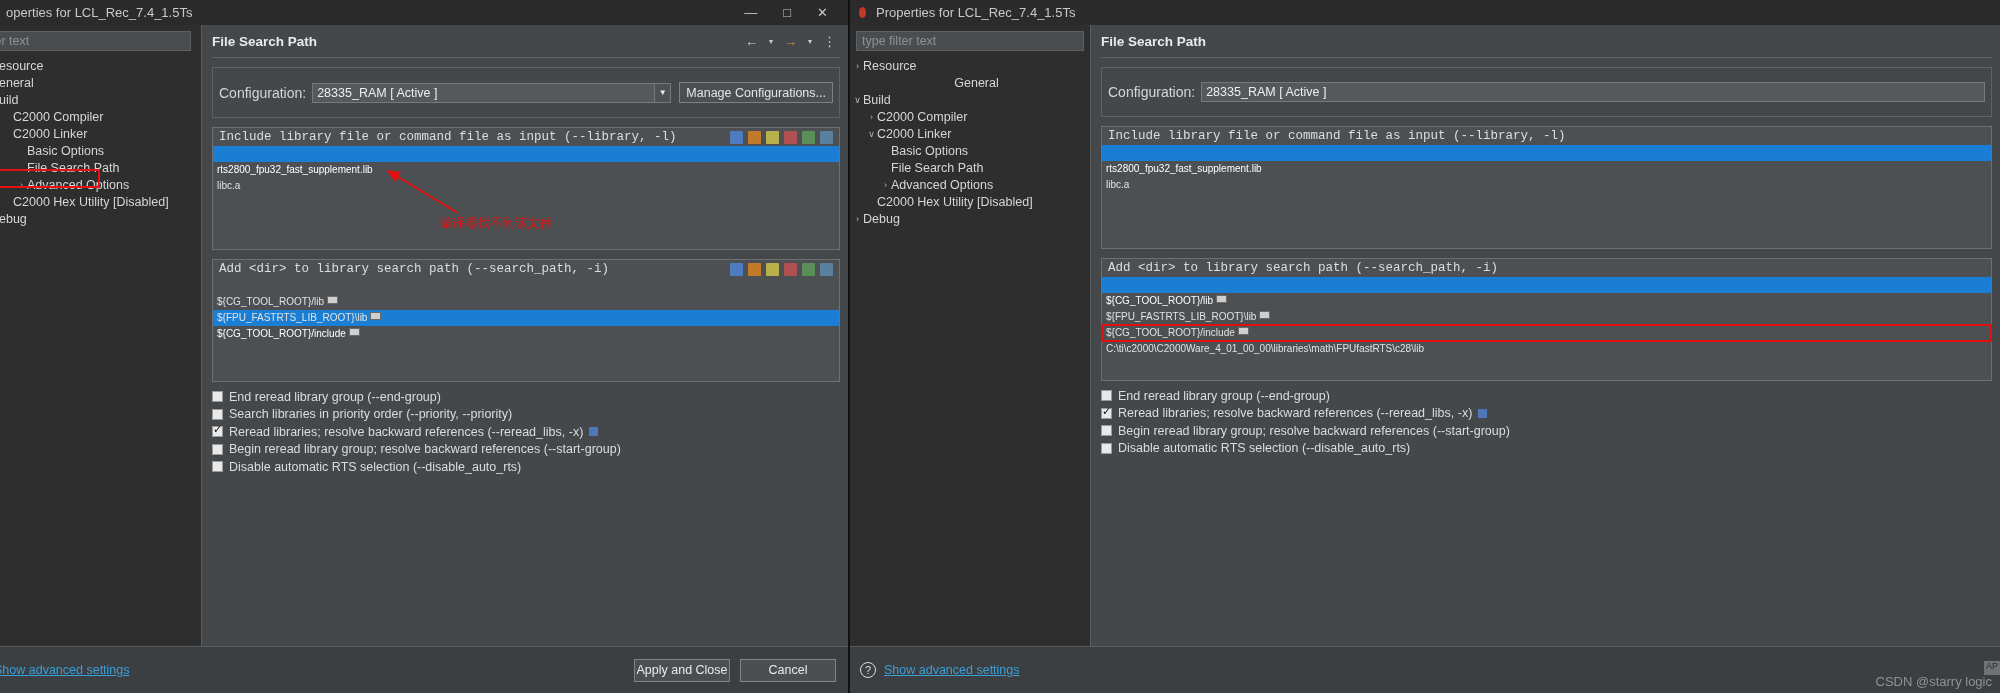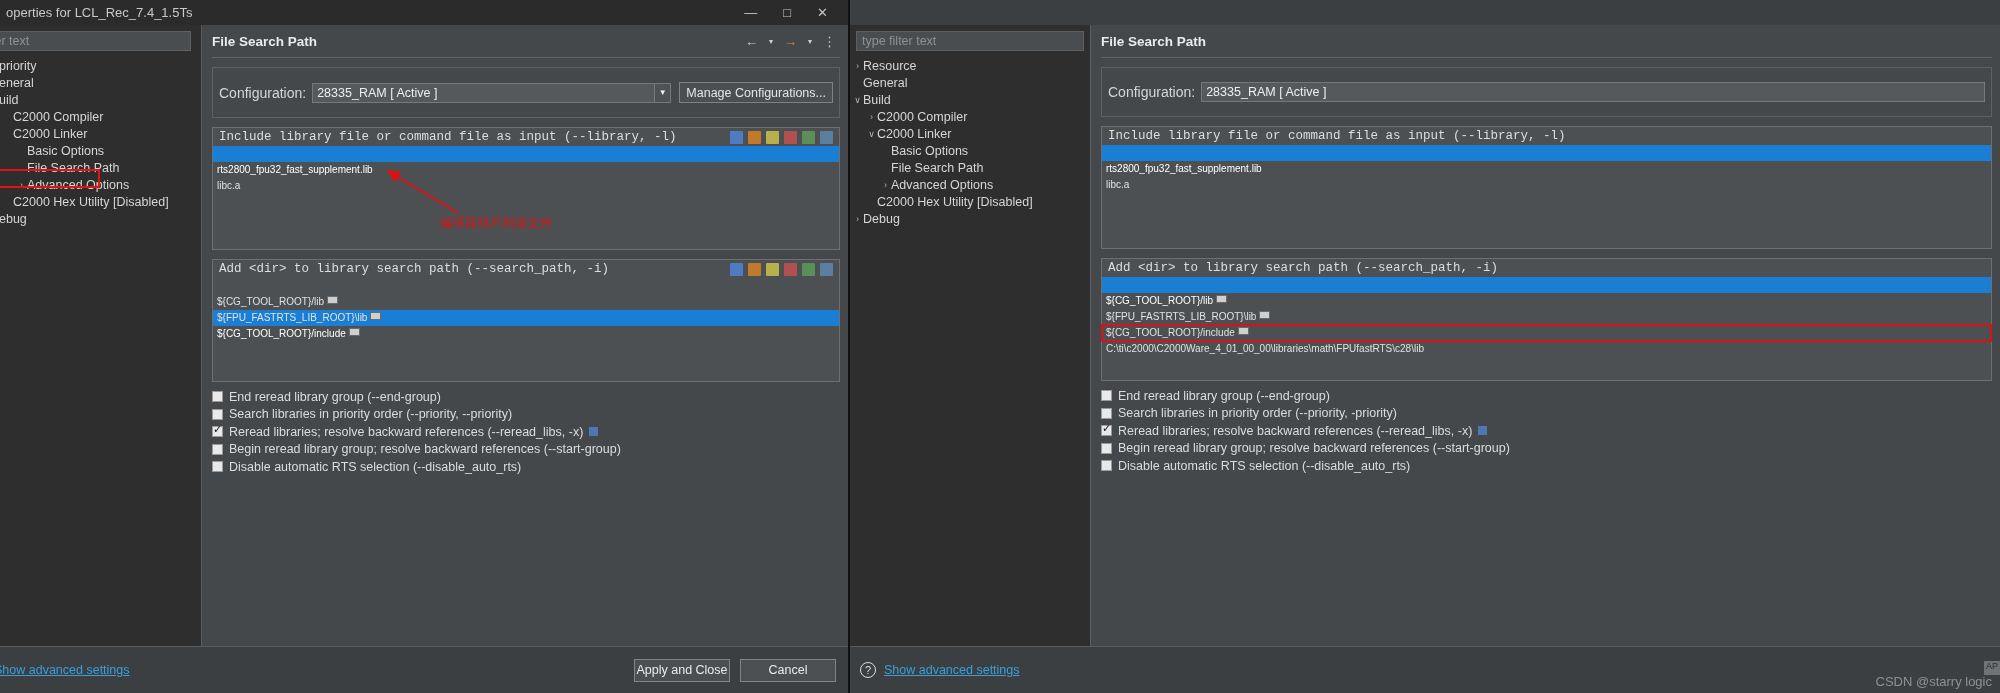--- a/index.html
+++ b/index.html
@@ -107,21 +107,21 @@
       </div>
     </div>
 
     <div class="body">
 
       <div class="leftpane" style="width:215px;">
         <div class="filterbox" style="margin-left:-10px; width:215px;">filter text</div>
         <div class="tree" id="ltree">
             <div class="tnode" style="padding-left: 2px;">
               <span class="arrow"></span>
-              <span>priority</span>
+              <span>esource</span>
             </div>
             <div class="tnode" style="padding-left: 2px;">
               <span class="arrow"></span>
               <span>eneral</span>
             </div>
             <div class="tnode" style="padding-left: 2px;">
               <span class="arrow"></span>
               <span>uild</span>
             </div>
             <div class="tnode" style="padding-left: 16px;">
@@ -257,30 +257,34 @@
       <span class="adv">Show advanced settings</span>
       <div class="fbtns">
         <div class="fbtn">Apply and Close</div>
         <div class="fbtn">Cancel</div>
       </div>
     </div>
   </div>
 
   <div class="win" style="left:848px; top:0; width:1152px; height:693px; border-left:2px solid #111;">
 
+    <div class="titlebar">
+      <span class="bugicon"></span>
+      <div class="ttl">Properties for LCL_Rec_7.4_1.5Ts</div>
+    </div>
 
     <div class="body">
       <div class="leftpane" style="width:240px;">
         <div class="filterbox">type filter text</div>
         <div class="tree" id="rtree">
             <div class="tnode" style="padding-left: 2px;">
               <span class="arrow">›</span>
               <span>Resource</span>
             </div>
-            <div class="tnode" style="padding-left: 2px;">
+            <div class="tnode" style="padding-left: 2px; justify-content: center;">
               <span class="arrow"></span>
               <span>General</span>
             </div>
             <div class="tnode" style="padding-left: 2px;">
               <span class="arrow">∨</span>
               <span>Build</span>
             </div>
             <div class="tnode" style="padding-left: 16px;">
               <span class="arrow">›</span>
               <span>C2000 Compiler</span>
@@ -346,24 +350,20 @@
               <div class="lrow" style="outline: rgb(224, 16, 16) solid 2px; outline-offset: -1px;"><span>C:\ti\c2000\C2000Ware_4_01_00_00\libraries\math\FPUfastRTS\c28\lib</span></div>
             </div>
         </div>
 
         <div class="checks" id="rchecks">
             <div class="ck">
               <span class="box"></span>
               <span>End reread library group (--end-group)</span>
             </div>
             <div class="ck">
-              <span class="box"></span>
-              <span>Search libraries in priority order (--priority, -priority)</span>
-            </div>
-            <div class="ck">
               <span class="box on"></span>
               <span>Reread libraries; resolve backward references (--reread_libs, -x)</span>
               <span class="info"></span>
             </div>
             <div class="ck">
               <span class="box"></span>
               <span>Begin reread library group; resolve backward references (--start-group)</span>
             </div>
             <div class="ck">
               <span class="box"></span>

